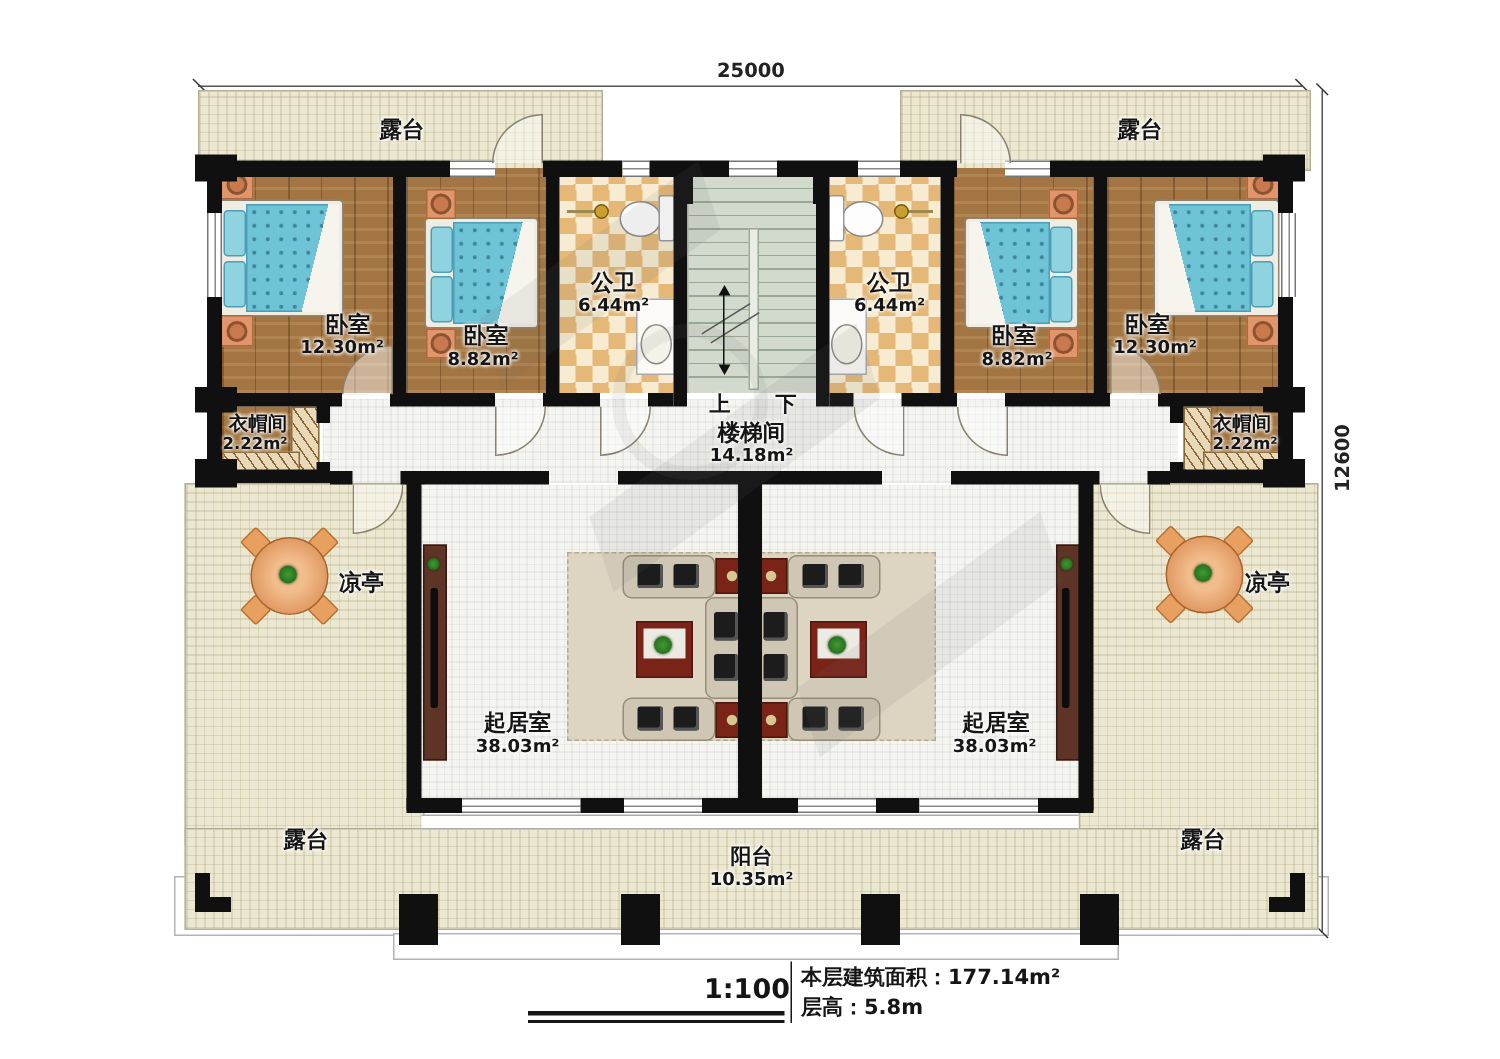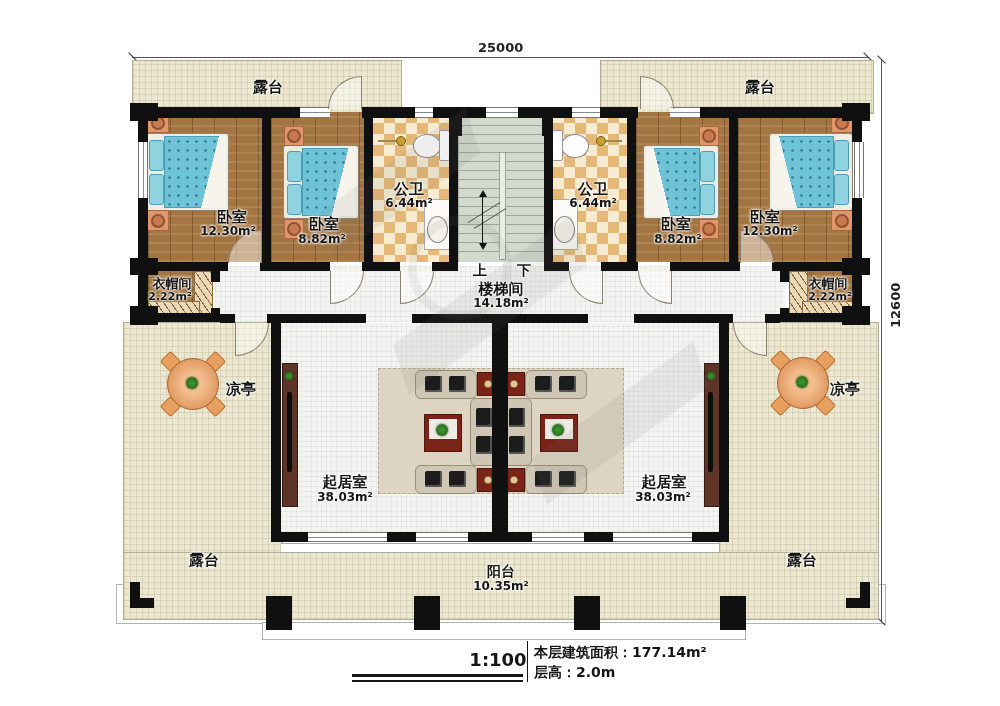--- a/index.html
+++ b/index.html
@@ -378,15 +378,15 @@
   <div class="label" style="left:204px;top:560px;font-size:15px;">露台</div>
   <div class="label" style="left:802px;top:560px;font-size:15px;">露台</div>
   <div class="label" style="left:501px;top:571px;font-size:14px;">阳台</div>
   <div class="label" style="left:501px;top:586px;font-size:12px;">10.35m²</div>
 
   <div class="tline" style="left:352px;top:674px;width:171px;height:3px;"></div>
   <div class="tline" style="left:352px;top:680px;width:171px;height:2px;"></div>
   <div class="label" style="left:498px;top:660px;font-size:18px;">1:100</div>
   <div class="tline" style="left:527px;top:641px;width:1px;height:41px;"></div>
   <div class="label" style="left:534px;top:652px;font-size:14px;transform:translate(0,-50%);">本层建筑面积：177.14m²</div>
-  <div class="label" style="left:534px;top:672px;font-size:14px;transform:translate(0,-50%);">层高：2.0m</div>
+  <div class="label" style="left:534px;top:672px;font-size:14px;transform:translate(0,-50%);">层高：5.8m</div>
 
 </div>
 
 </body></html>

